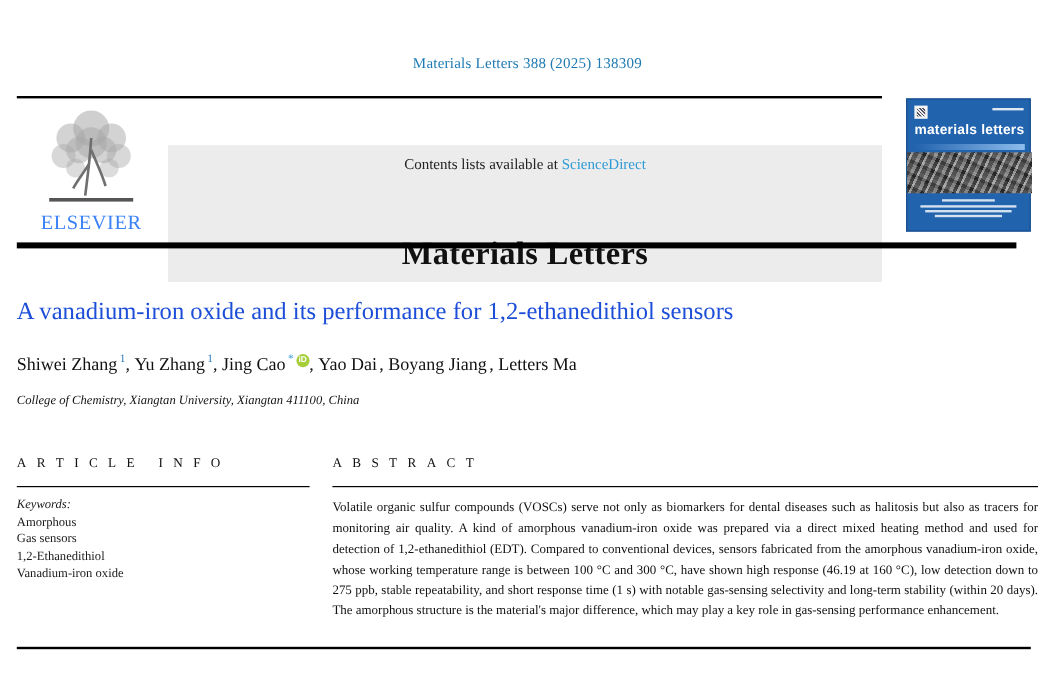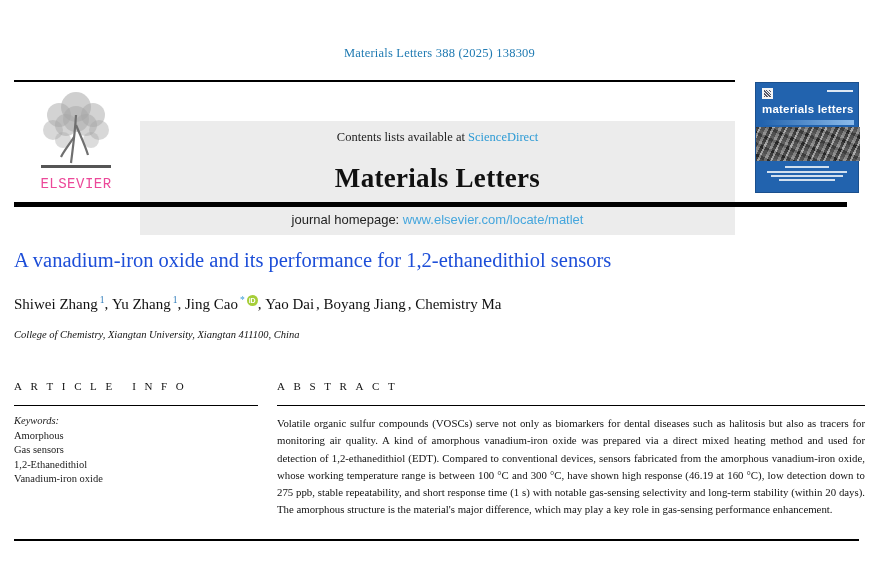--- a/index.html
+++ b/index.html
@@ -9,22 +9,22 @@
   }
   
   .citation{
     position:absolute;top:46px;left:0;width:100%;text-align:center;
     font-size:12.5px;color:#1f7ab2;letter-spacing:.2px;
   }
   
   .rule-top{position:absolute;left:14px;top:80px;width:721px;height:1.5px;background:#000;}
   .elsevier{position:absolute;left:16px;top:85px;width:120px;height:112px;text-align:center;}
   .elsevier .wordmark{
-    font-size:14px;color:#ec4899;letter-spacing:.5px;margin-top:1px;
-    font-family:Liberation Mono, monospace;
+    font-size:17px;color:#3b82f6;letter-spacing:.5px;margin-top:1px;
+    font-family:Liberation Serif, serif;
   }
   .band{
     position:absolute;left:140px;top:82px;width:595px;height:114px;background:#ececec;
     display:flex;flex-direction:column;justify-content:space-between;align-items:center;
     padding:9px 0 8px 0;box-sizing:border-box;margin-top:39px;
   }
   .contents-line{font-size:12.5px;color:#222;}
   .contents-line .sd{color:#2e9bd5;}
   .journal-title{font-size:27px;font-weight:600;color:#111;letter-spacing:.3px;}
   .homepage-line{font-family:"Liberation Sans",sans-serif;font-size:13px;color:#222;}
@@ -110,21 +110,20 @@
         </g>
         <rect x="8" y="80" width="70" height="3" fill="#555"></rect>
       </svg>
     </span>
     <div class="wordmark">ELSEVIER</div>
   </div>
 
   <div class="band">
     <div class="contents-line"><span>Contents lists available at </span><span class="sd">ScienceDirect</span></div>
     <div class="journal-title">Materials Letters</div>
-    <div class="homepage-line"><span>journal homepage: </span><span class="url">www.elsevier.com/locate/matlet</span></div>
   </div>
 
   <div class="cover">
     <div class="logo-box"></div>
     <div class="issn-bar"></div>
     <div class="cover-title">materials letters</div>
     <div class="grad-band"></div>
     <div class="sem"></div>
     <div class="tline" style="top:83px;width:44px;"></div>
     <div class="tline" style="top:88px;width:80px;"></div>
@@ -135,21 +134,21 @@
   <div class="thick-bar"></div>
 
   <div class="article-title">A vanadium-iron oxide and its performance for 1,2-ethanedithiol sensors</div>
 
   <div class="authors">
     <span class="author"><span>Shiwei Zhang</span><sup>1</sup></span>
     <span class="author"><span>Yu Zhang</span><sup>1</sup></span>
     <span class="author"><span>Jing Cao</span><sup class="star">*</sup><span class="orcid">iD</span></span>
     <span class="author"><span>Yao Dai</span><sup></sup></span>
     <span class="author"><span>Boyang Jiang</span><sup></sup></span>
-    <span class="author last"><span>Chemistry Ma</span><sup></sup></span>
+    <span class="author last"><span>Letters Ma</span><sup></sup></span>
   </div>
 
   <div class="affiliation">College of Chemistry, Xiangtan University, Xiangtan 411100, China</div>
 
   <div class="info-col">
     <div class="sec-heading">A R T I C L E   I N F O</div>
     <div class="sec-rule"></div>
     <div class="keywords-label">Keywords:</div>
     <div class="keyword">Amorphous</div>
     <div class="keyword">Gas sensors</div>

